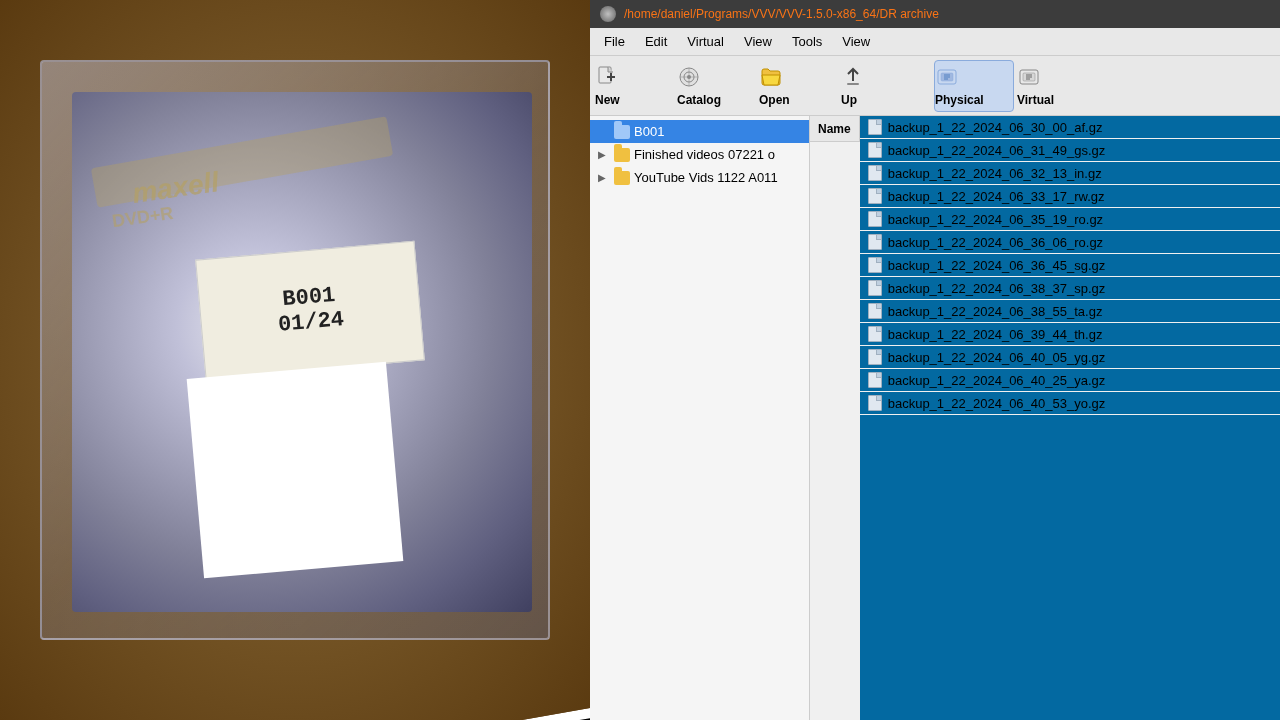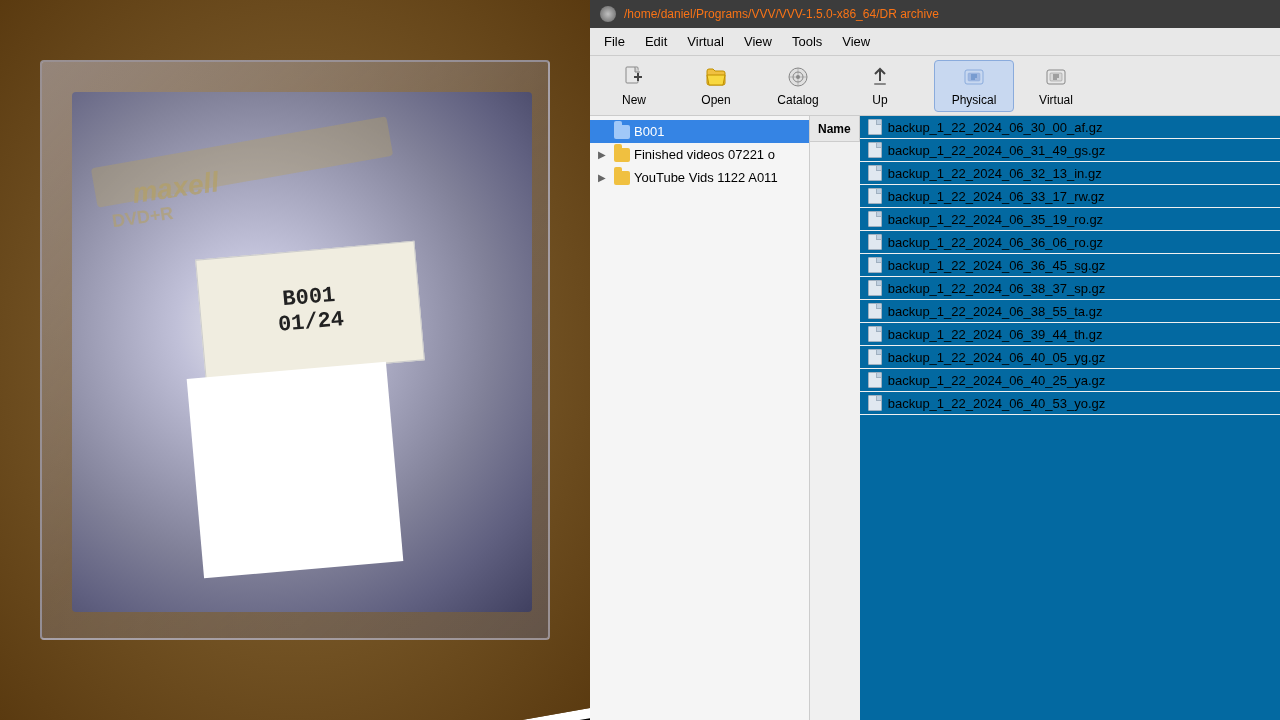--- a/index.html
+++ b/index.html
@@ -160,30 +160,31 @@
       border-bottom: 1px solid #ccc;
       display: flex;
       align-items: center;
       height: 60px;
       padding: 0 4px;
       gap: 2px;
     }
     .toolbar-btn {
       display: flex;
       flex-direction: column;
-      align-items: center;
+      align-items: flex-start;
       justify-content: center;
       width: 80px;
       height: 52px;
       border-radius: 4px;
       cursor: pointer;
       font-size: 12px;
       border: 1px solid transparent;
       background: transparent;
       gap: 4px;
+      font-weight: bold;
     }
     .toolbar-btn.active {
       background: #c8d8f0;
       border-color: #8aabdc;
       margin-left: 12px;
     }
     .toolbar-icon {
       width: 24px;
       height: 24px;
       display: flex;
@@ -443,38 +444,38 @@
           <line x1="12" y1="12" x2="20" y2="12" stroke="#444" stroke-width="2"></line>
           <line x1="16" y1="8" x2="16" y2="16" stroke="#444" stroke-width="2"></line>
         </svg>
       </div>
       <span>New</span>
     </div>
 
     <div class="toolbar-btn">
       <div class="toolbar-icon">
         <svg width="24" height="24" viewBox="0 0 24 24" xmlns="http://www.w3.org/2000/svg">
-          <path d="M3 6 Q3 4 5 4 L9 4 L11 6 L19 6 Q21 6 21 8 L21 18 Q21 20 19 20 L5 20 Q3 20 3 18 Z" fill="#f0c040" stroke="#c09000" stroke-width="1"></path>
-          <path d="M3 10 L5 20 L19 20 L21 10 Z" fill="#f8d840" stroke="#c09000" stroke-width="1"></path>
-        </svg>
-      </div>
-      <span>Open</span>
-    </div>
-
-    <div class="toolbar-btn">
-      <div class="toolbar-icon">
-        <svg width="24" height="24" viewBox="0 0 24 24" xmlns="http://www.w3.org/2000/svg">
           <circle cx="12" cy="12" r="9" fill="#e0e0e0" stroke="#888" stroke-width="1"></circle>
           <circle cx="12" cy="12" r="5" fill="none" stroke="#888" stroke-width="1"></circle>
           <circle cx="12" cy="12" r="2" fill="#888"></circle>
           <line x1="12" y1="3" x2="12" y2="21" stroke="#888" stroke-width="0.5"></line>
           <line x1="3" y1="12" x2="21" y2="12" stroke="#888" stroke-width="0.5"></line>
         </svg>
       </div>
       <span>Catalog</span>
+    </div>
+
+    <div class="toolbar-btn">
+      <div class="toolbar-icon">
+        <svg width="24" height="24" viewBox="0 0 24 24" xmlns="http://www.w3.org/2000/svg">
+          <path d="M3 6 Q3 4 5 4 L9 4 L11 6 L19 6 Q21 6 21 8 L21 18 Q21 20 19 20 L5 20 Q3 20 3 18 Z" fill="#f0c040" stroke="#c09000" stroke-width="1"></path>
+          <path d="M3 10 L5 20 L19 20 L21 10 Z" fill="#f8d840" stroke="#c09000" stroke-width="1"></path>
+        </svg>
+      </div>
+      <span>Open</span>
     </div>
 
     <div class="toolbar-btn">
       <div class="toolbar-icon">
         <svg width="24" height="24" viewBox="0 0 24 24" xmlns="http://www.w3.org/2000/svg">
           <path d="M12 4 L12 16" stroke="#444" stroke-width="2" fill="none"></path>
           <path d="M7 9 L12 4 L17 9" stroke="#444" stroke-width="2" fill="none"></path>
           <rect x="6" y="18" width="12" height="2" fill="#888" rx="1"></rect>
         </svg>
       </div>

